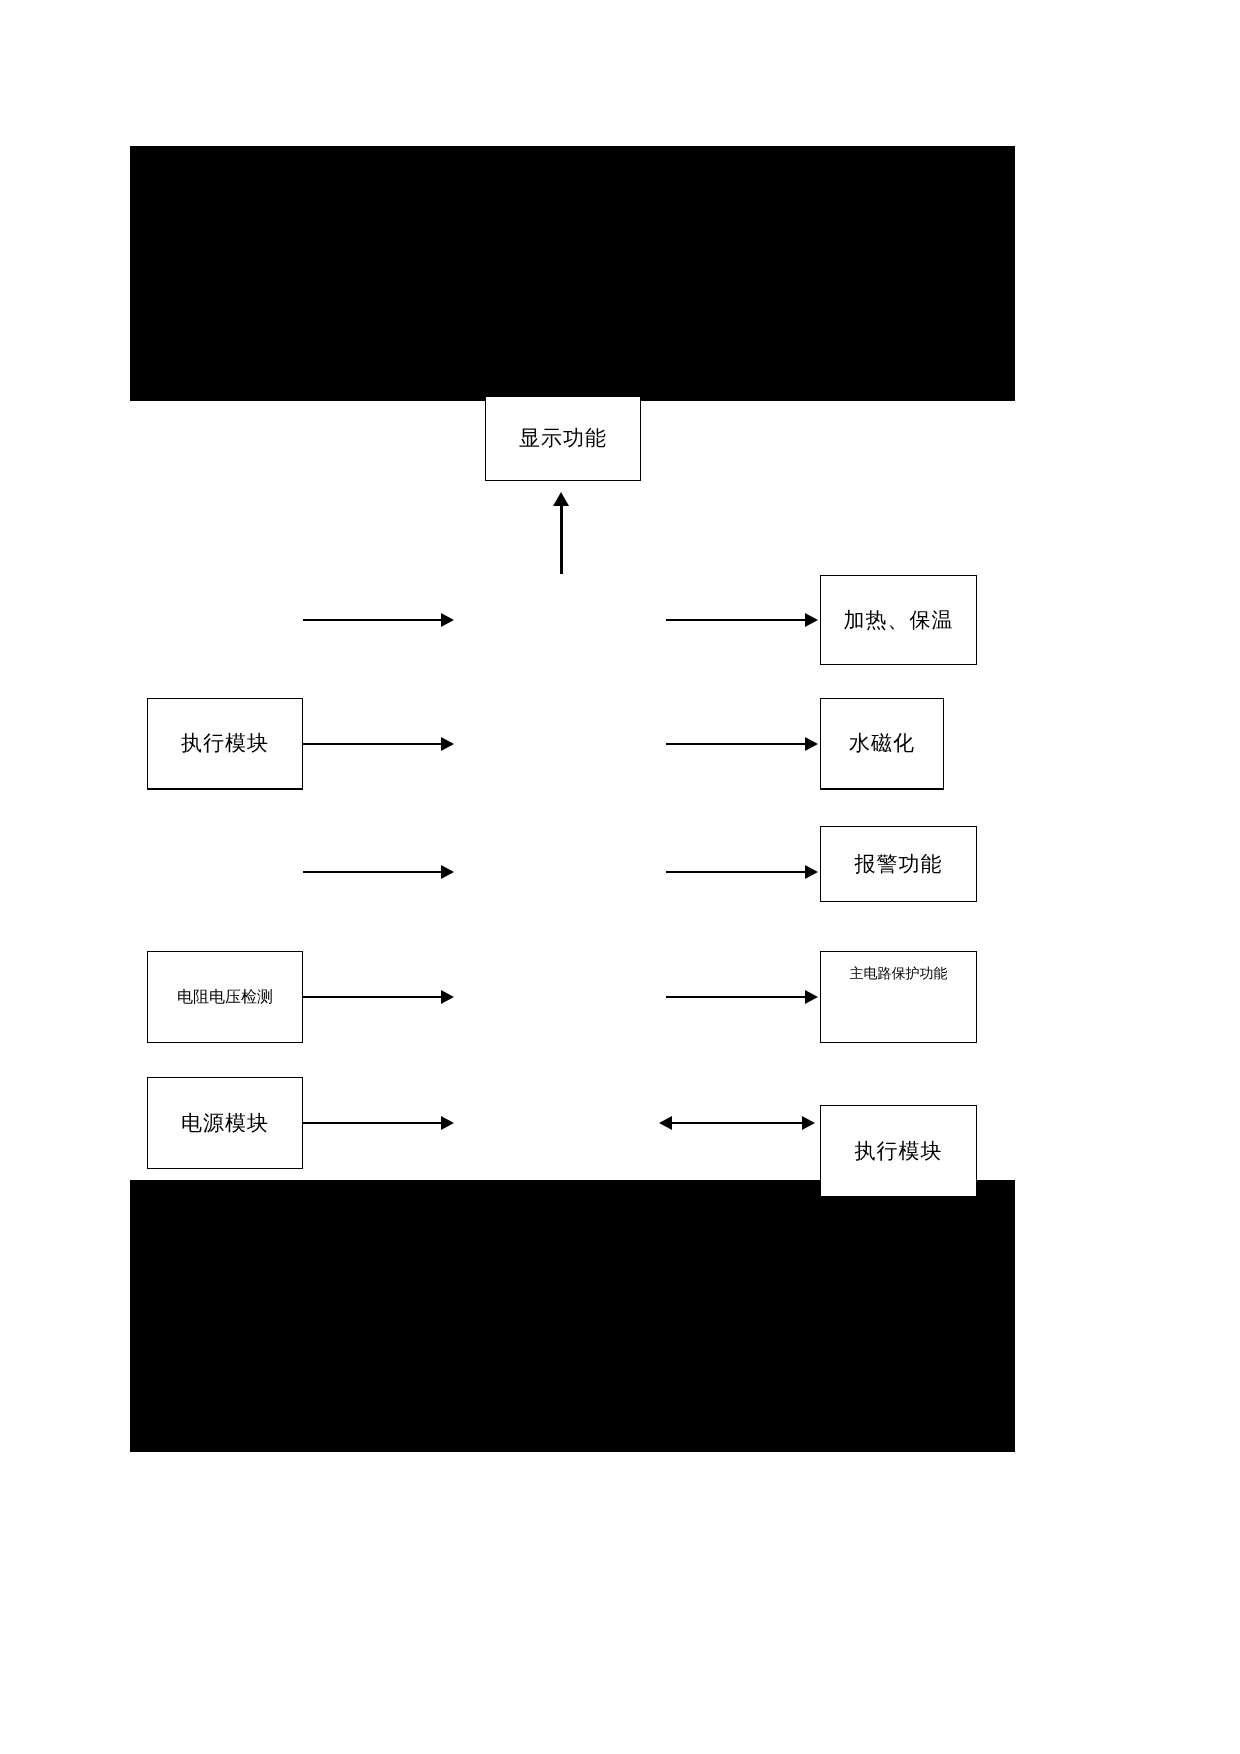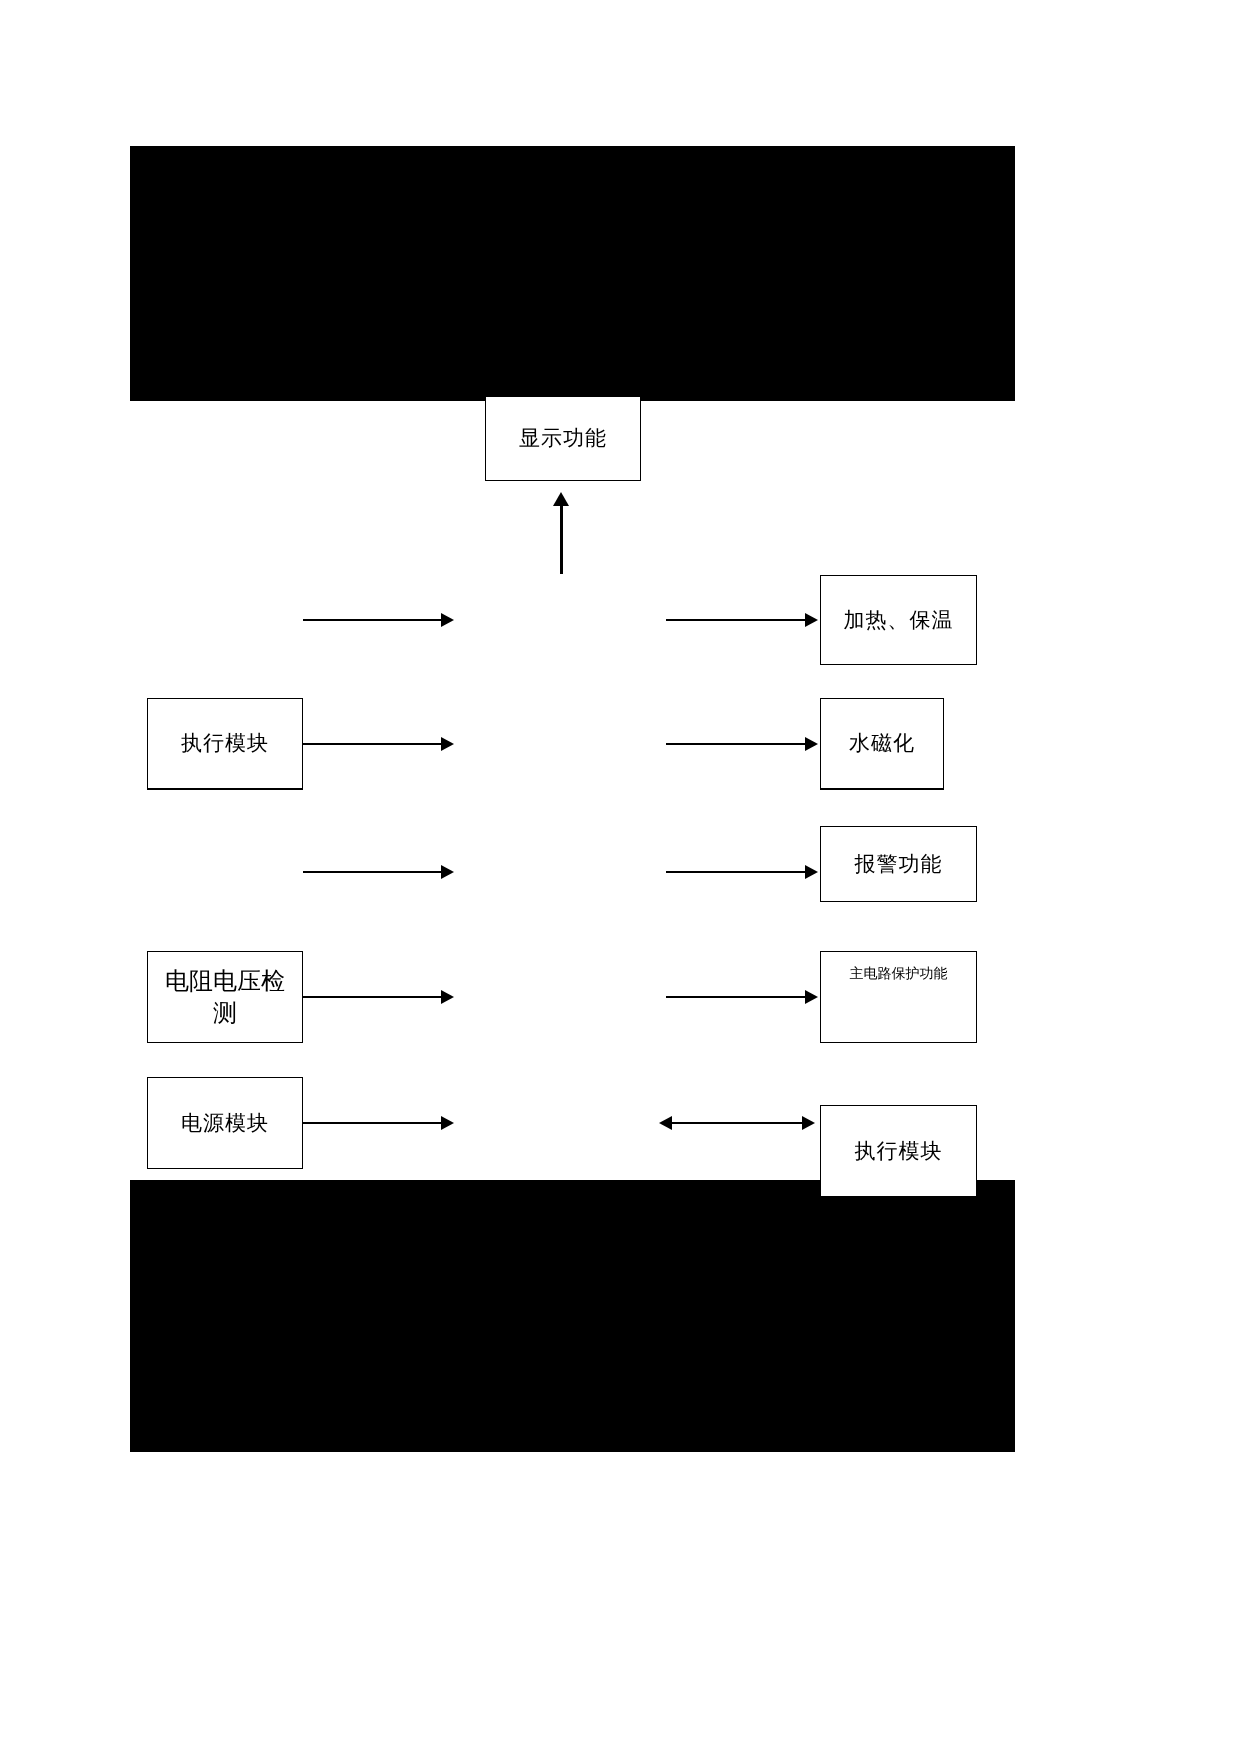--- a/index.html
+++ b/index.html
@@ -34,21 +34,21 @@
 
   
   #node-display{left:485px;top:396px;width:156px;height:85px;}
 
   
   #node-temp   {left:147px;top:575px; width:156px;height:90px;}
   #node-humid  {left:147px;top:698px; width:156px;height:92px;}
   #node-key    {left:147px;top:826px; width:156px;height:92px;}
   #node-resvolt{left:147px;top:951px; width:156px;height:92px;}
   #node-power  {left:147px;top:1077px;width:156px;height:92px;}
-  #node-resvolt .node-label{font-size:24px;letter-spacing:0px;}
+  #node-resvolt .node-label{font-size:16px;letter-spacing:0px;}
 
   
   #node-heat  {left:820px;top:575px; width:157px;height:90px;}
   #node-magnet{left:820px;top:698px; width:124px;height:92px;}
   #node-alarm {left:820px;top:826px; width:157px;height:76px;}
   #node-protect{left:820px;top:951px;width:157px;height:92px;}
   #node-exec  {left:820px;top:1077px;width:157px;height:92px;margin-top:28px;}
   #node-protect{align-items:flex-start;}
   #node-protect .node-label{padding-top:13px;font-size:14px;letter-spacing:0px;font-family:Liberation Serif, serif;}
 

